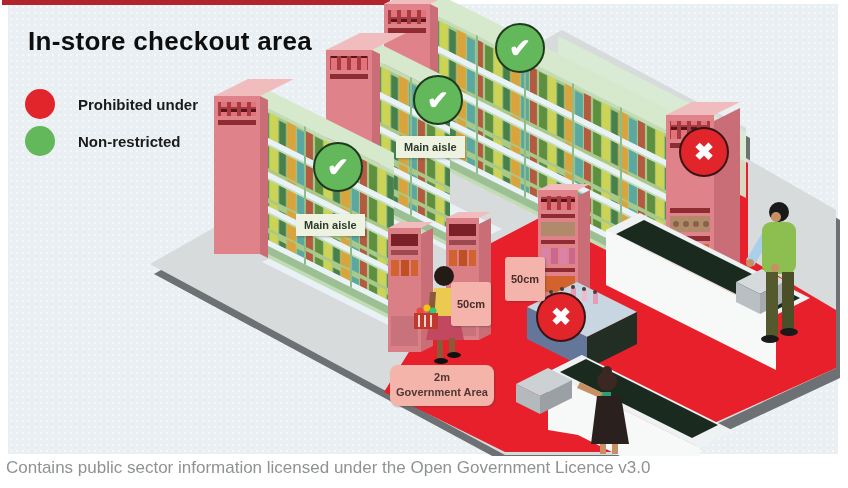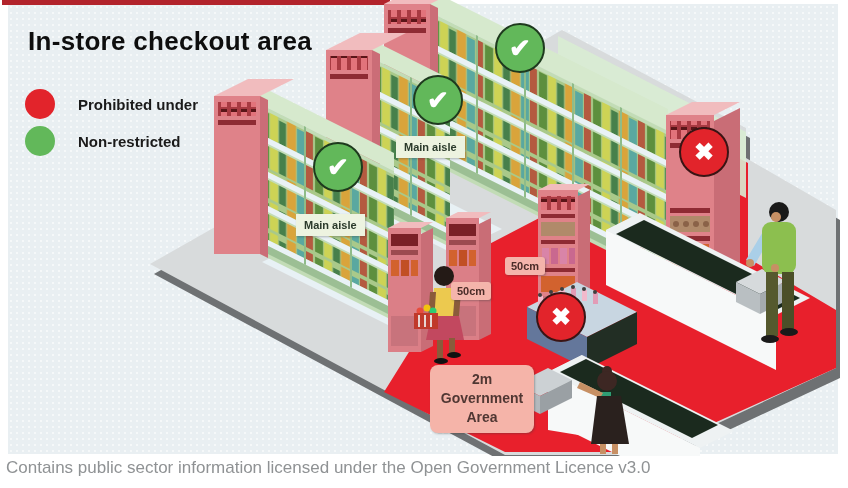--- a/index.html
+++ b/index.html
@@ -16,23 +16,23 @@
   .swatch{width:30px;height:30px;border-radius:50%;margin-right:23px;flex:0 0 auto;}
   .swatch.red{background:#e2242b;}
   .swatch.green{background:#62b85a;}
   .legend-label{font-size:15px;font-weight:bold;color:#1a1a1a;}
   .badge{position:absolute;box-sizing:border-box;border-radius:50%;display:flex;align-items:center;justify-content:center;
          color:#ffffff;font-weight:bold;z-index:5;}
   .badge.check{width:50px;height:50px;background:#62b85a;border:2px solid #1e3a1e;font-size:26px;}
   .badge.cross{width:50px;height:50px;background:#e2242b;border:2px solid #3a1414;font-size:24px;}
   .tag{position:absolute;z-index:6;box-shadow:1px 1px 2px rgba(60,60,60,.35);}
   .tag-aisle{background:#edf3e0;color:#2b3a2b;font-size:11px;font-weight:bold;padding:5px 8px;border-radius:0;}
-  .tag-gap{background:#f4b4ab;color:#4a2c28;font-size:11px;font-weight:bold;padding:3px 6px;border-radius:3px;}
-  .tag-restricted{background:#f5b4a9;color:#503733;font-size:14px;font-weight:bold;line-height:1.35;
-                  padding:5px 6px 6px;border-radius:8px;width:92px;text-align:center;margin-left:40px;}
+  .tag-gap{background:#f4b4ab;color:#4a2c28;font-size:11px;font-weight:bold;padding:16px 6px;border-radius:3px;}
+  .tag-restricted{background:#f5b4a9;color:#503733;font-size:11px;font-weight:bold;line-height:1.35;
+                  padding:5px 6px 6px;border-radius:8px;width:92px;text-align:center;}
   .license{position:absolute;left:6px;top:458px;font-size:17px;color:#8f9294;text-align:center;}
 </style>
 </head>
 <body>
 
 <div class="stage">
   <div class="panel"></div>
   <div class="topbar"></div>
 
   <svg class="scene" width="848" height="456" viewBox="0 0 848 456">

